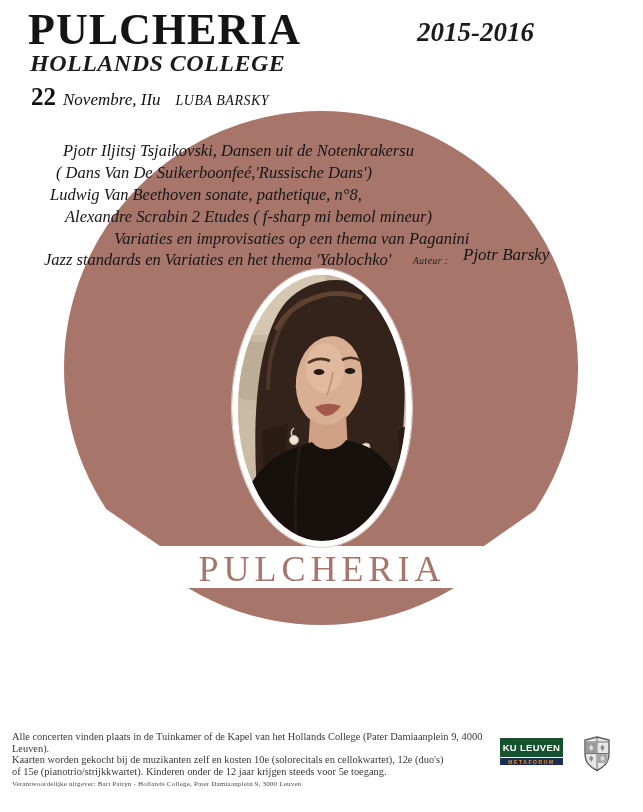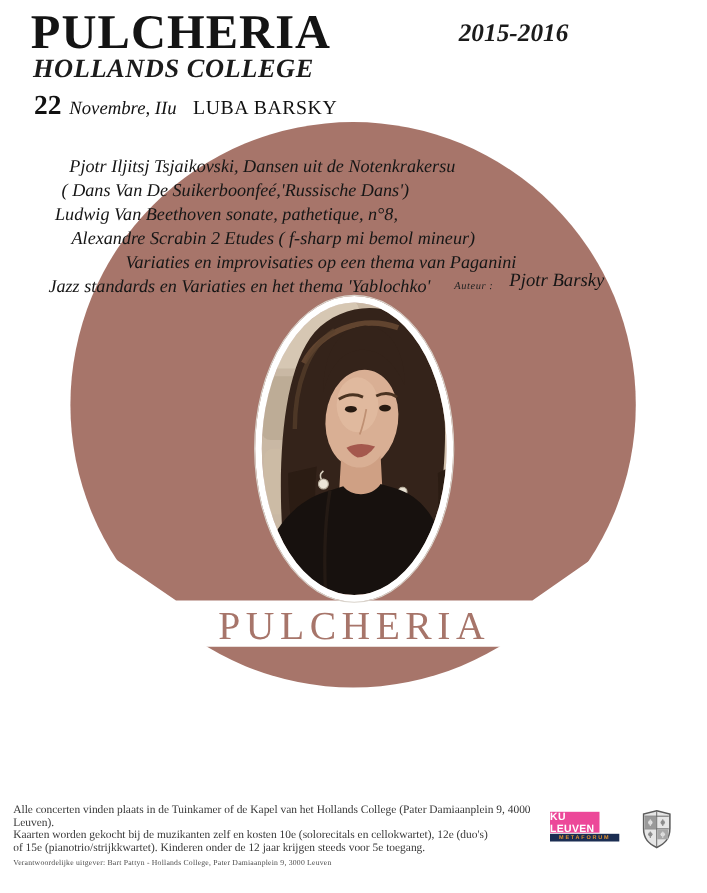--- a/index.html
+++ b/index.html
@@ -5,25 +5,25 @@
   html,body{margin:0;padding:0;background:#ffffff;}
   .poster{
     position:relative;width:643px;height:812px;background:#ffffff;
     overflow:hidden;font-family:"Liberation Serif","DejaVu Serif",serif;color:#111;
   }
   .abs{position:absolute;}
   .z2{z-index:2;}
   
   .title{left:28px;top:4px;font-size:44px;font-weight:700;letter-spacing:1px;color:#141414;}
   .subtitle{left:30px;top:50px;font-size:24px;font-style:italic;font-weight:700;letter-spacing:0.5px;color:#1b1b1b;}
-  .season{left:417px;top:17px;font-size:23px;font-style:italic;font-weight:700;color:#1b1b1b;}
+  .season{left:417px;top:17px;font-size:27px;font-style:italic;font-weight:700;color:#1b1b1b;}
   .dateline{left:31px;top:83px;display:flex;align-items:baseline;white-space:nowrap;}
   .date-day{font-size:25px;font-weight:700;}
   .date-rest{font-size:17px;font-style:italic;margin-left:7px;}
-  .artist{font-size:18px;margin-left:15px;letter-spacing:0.5px;}
+  .artist{font-size:14px;font-style:italic;margin-left:15px;letter-spacing:0.5px;}
   
   .prog{font-size:16.5px;font-style:italic;color:#161616;white-space:nowrap;}
   .p1{left:63px;top:141px;}
   .p2{left:56px;top:163px;}
   .p3{left:50px;top:185px;}
   .p4{left:65px;top:207px;}
   .p5{left:114px;top:229px;}
   .p6{left:44px;top:250px;}
   .auteur-label{left:413px;top:256px;font-size:9.5px;font-style:italic;letter-spacing:0.5px;color:#222;}
   .auteur-name{left:463px;top:245px;font-size:17px;font-style:italic;color:#151515;}
@@ -31,21 +31,21 @@
   .emblem-svg{left:0;top:0;z-index:0;}
   .band-title{
     left:161px;top:548px;width:322px;text-align:center;
     font-size:36px;letter-spacing:5px;color:#a7756a;font-weight:400;white-space:nowrap;
   }
   
   .info{left:12px;top:731px;width:500px;font-size:10.4px;line-height:11.7px;color:#383838;}
   .publisher{left:12px;top:780px;font-size:7px;color:#4a4a4a;letter-spacing:0.2px;}
   .kul{left:500px;top:738px;width:63px;}
   .kul-box{
-    width:45px;height:19px;background:#ec4899;color:#fff;display:flex;align-items:center;justify-content:center;
+    width:63px;height:19px;background:#14532d;color:#fff;display:flex;align-items:center;justify-content:center;
     font-family:"Liberation Sans","DejaVu Sans",sans-serif;font-weight:700;font-size:9.5px;letter-spacing:0.3px;
   }
   .kul-bar{
     margin-top:1px;width:63px;height:7px;background:#1b2d52;color:#e0912f;display:flex;align-items:center;justify-content:center;
     font-family:"Liberation Sans","DejaVu Sans",sans-serif;font-weight:700;font-size:5px;letter-spacing:1.6px;
   }
   .crest{left:584px;top:736px;}
 </style>
 </head>
 <body>

